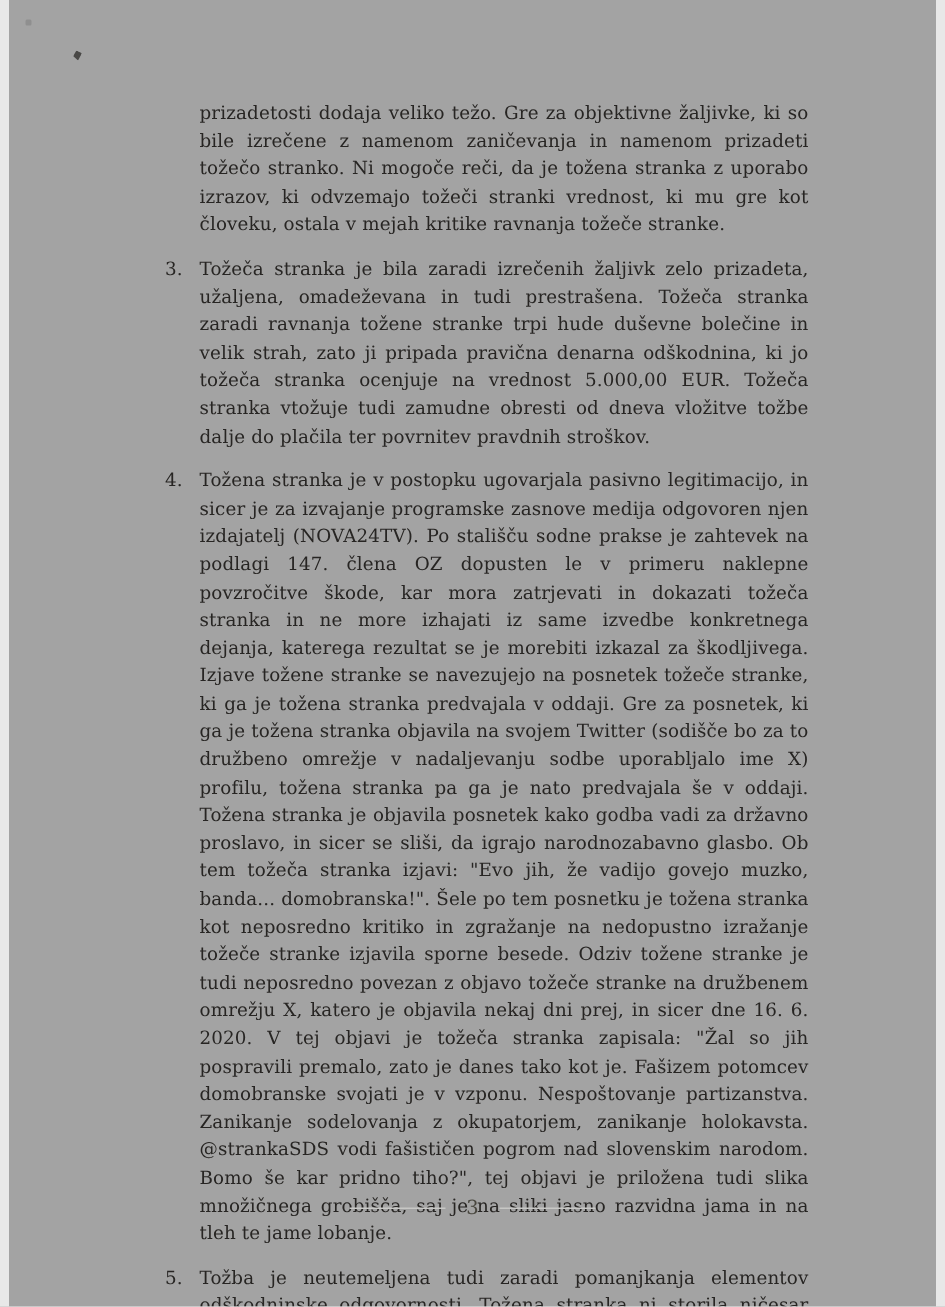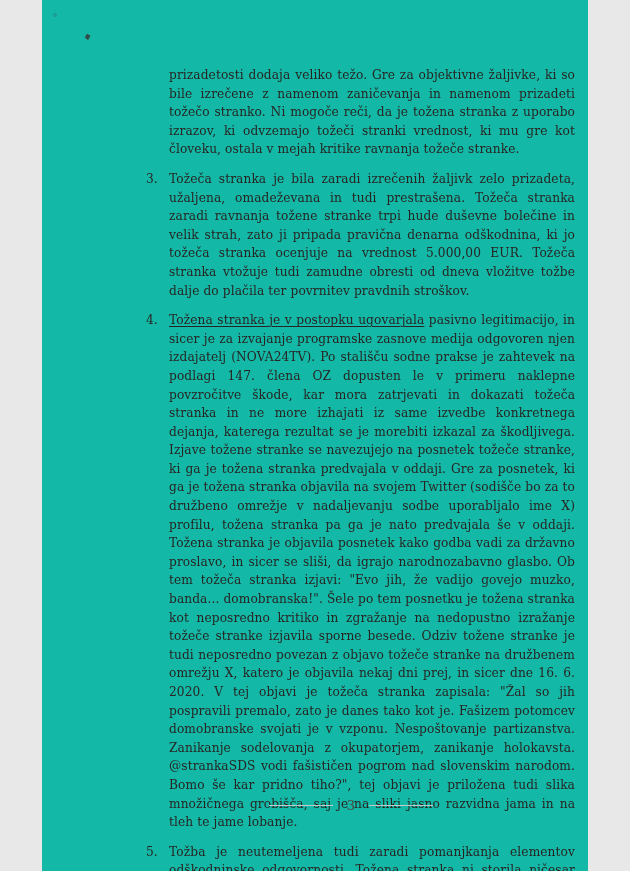--- a/index.html
+++ b/index.html
@@ -2,24 +2,24 @@
 <html><head>
 <meta charset="utf-8">
 <style>
   html, body {
     margin: 0;
     padding: 0;
     background: #e8e8e8;
   }
   .page {
     position: relative;
-    width: 546px;
+    width: 618px;
     height: 871px;
     margin: 0 auto;
-    background: #14b8a6;
+    background: #a3a3a3;
     overflow: hidden;
     font-family: "DejaVu Serif", "Liberation Serif", serif;
     color: #272523;
   }
   .scan-speck {
     position: absolute;
     background: #3a3836;
     border-radius: 1px;
   }
   .speck-a {
@@ -58,21 +58,20 @@
   .item-num {
     flex: 0 0 23px;
     width: 23px;
     text-align: left;
   }
   .item-body {
     flex: 1;
     text-align: justify;
   }
   .u {
-    text-decoration: underline;
     text-underline-offset: 2px;
   }
   .footer {
     position: absolute;
     top: 799px;
     left: -6px;
     width: 630px;
     display: flex;
     justify-content: center;
     align-items: center;

